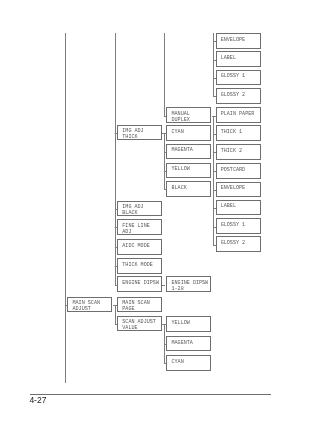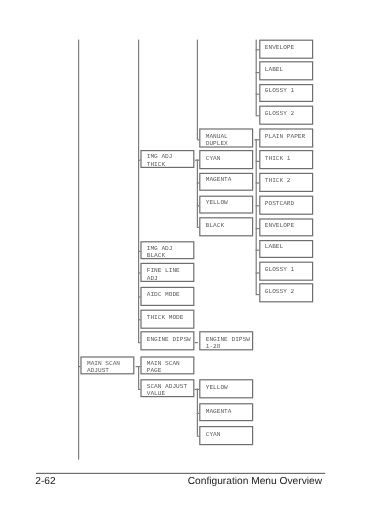--- a/index.html
+++ b/index.html
@@ -160,15 +160,14 @@
         <div class="lbl" style="color: rgb(90, 90, 90);">YELLOW</div>
       </div>
       <div class="node" style="left: 166.3px; top: 335.9px; width: 45.2px; height: 15.6px; border-color: rgb(110, 110, 110); background: rgb(255, 255, 255);">
         <div class="lbl" style="color: rgb(90, 90, 90);">MAGENTA</div>
       </div>
       <div class="node" style="left: 166.3px; top: 355px; width: 45.2px; height: 15.6px; border-color: rgb(110, 110, 110); background: rgb(255, 255, 255);">
         <div class="lbl" style="color: rgb(90, 90, 90);">CYAN</div>
       </div>
     </div>
   <div id="footer-rule"></div>
-  <div class="ftxt" id="ft-left">2-62</div>
-  <div class="ftxt" id="ft-right">Configuration Menu Overview</div>
+  <div class="ftxt" id="ft-left">4-27</div>
 </div>
 
 </body></html>

